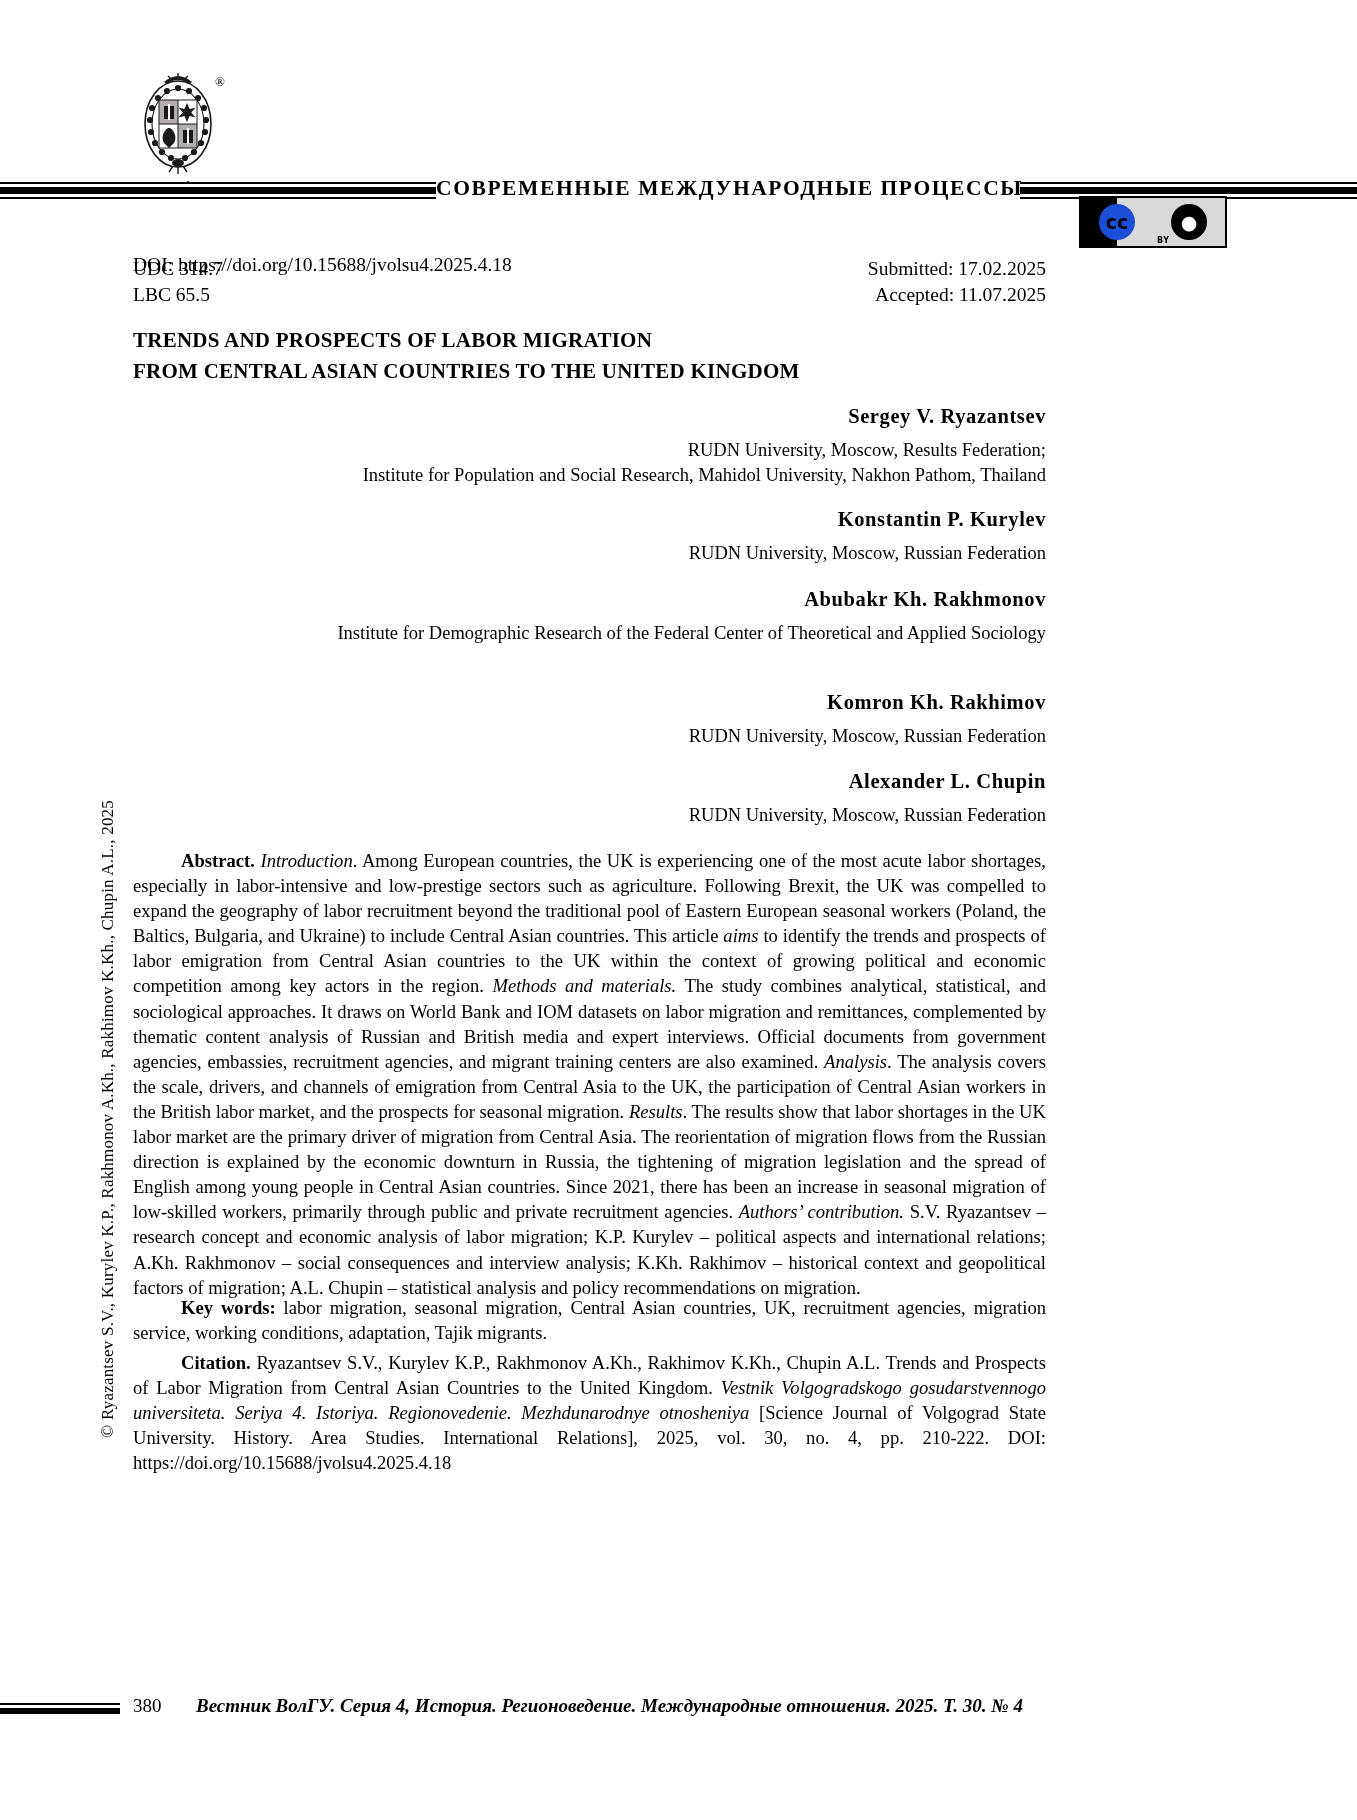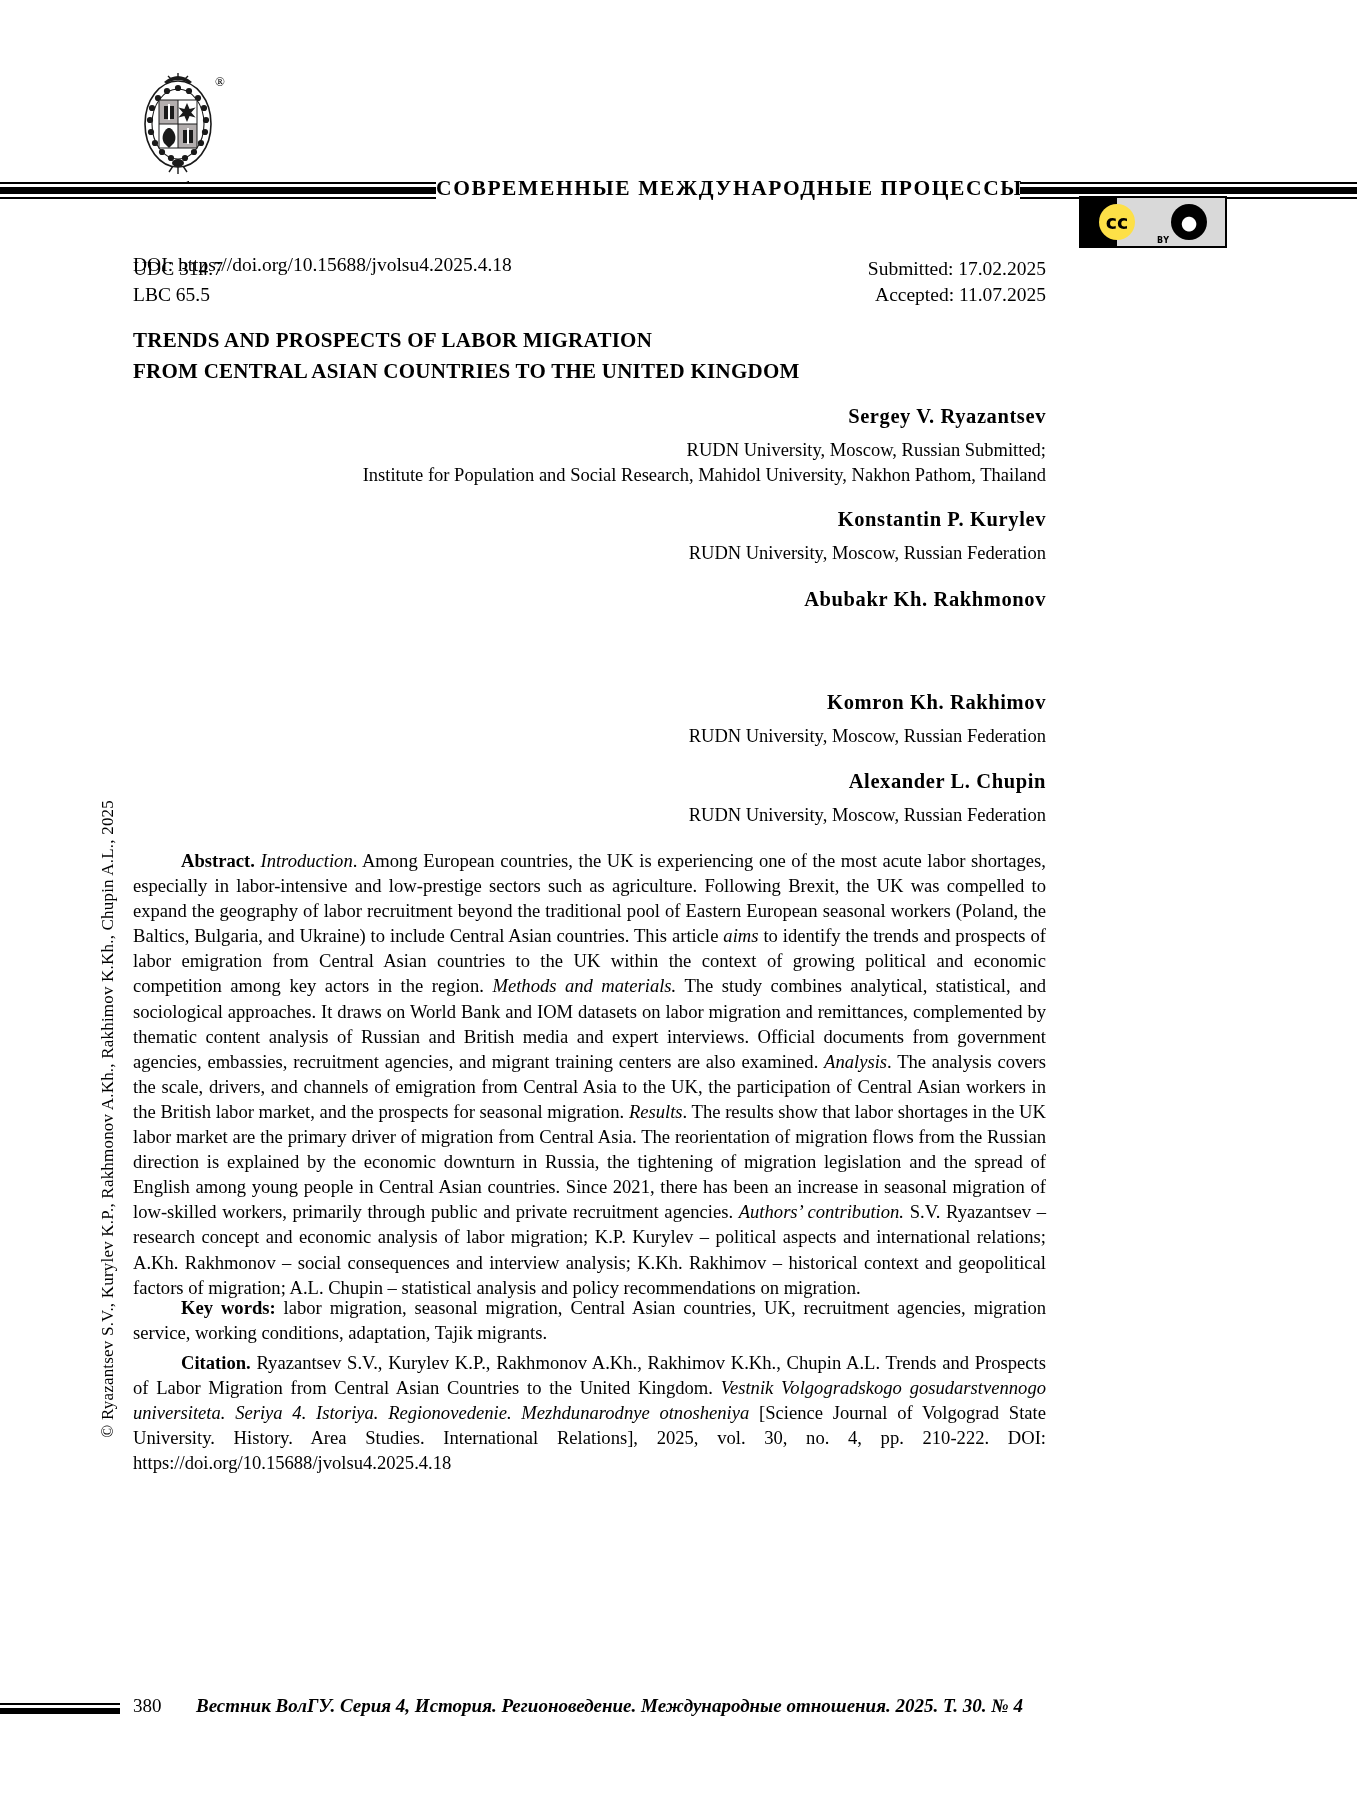--- a/index.html
+++ b/index.html
@@ -315,21 +315,21 @@
       <div class="rule-gap"></div>
       <div class="rule-thick"></div>
       <div class="rule-gap2"></div>
       <div class="rule-thin-bot"></div>
     </div>
   </div>
 
   <div class="cc-badge">
     <div class="cc-half">
       <div class="cc-left-strip"></div>
-      <div class="cc-circ" style="position:relative;z-index:2;background:#fde047;color:#000;">cc</div>
+      <div class="cc-circ" style="position:relative;z-index:2;background:#1d4ed8;color:#000;">cc</div>
     </div>
     <div class="cc-half">
       <div class="cc-circ">●</div>
       <div class="cc-by-label">BY</div>
     </div>
   </div>
 
   <div class="doi-line">DOI: https://doi.org/10.15688/jvolsu4.2025.4.18</div>
 
   <div class="meta-row r1">
@@ -341,31 +341,32 @@
     <span>Accepted: 11.07.2025</span>
   </div>
 
   <div class="title-block">
     <div>TRENDS AND PROSPECTS OF LABOR MIGRATION</div>
     <div>FROM CENTRAL ASIAN COUNTRIES TO THE UNITED KINGDOM</div>
   </div>
 
   <div class="author-block ab1">
     <div class="author-name">Sergey  V.  Ryazantsev</div>
-    <div class="author-aff">RUDN University, Moscow, Russian Submitted;</div>
+    <div class="author-aff">RUDN University, Moscow, Results Federation;</div>
     <div class="author-aff">Institute for Population and Social Research, Mahidol University, Nakhon Pathom, Thailand</div>
   </div>
 
   <div class="author-block ab2">
     <div class="author-name">Konstantin  P.  Kurylev</div>
     <div class="author-aff">RUDN University, Moscow, Russian Federation</div>
   </div>
 
   <div class="author-block ab3">
     <div class="author-name">Abubakr  Kh.  Rakhmonov</div>
+    <div class="author-aff">Institute for Demographic Research of the Federal Center of Theoretical and Applied Sociology</div>
   </div>
 
   <div class="author-block ab4">
     <div class="author-name">Komron  Kh.  Rakhimov</div>
     <div class="author-aff">RUDN University, Moscow, Russian Federation</div>
   </div>
 
   <div class="author-block ab5">
     <div class="author-name">Alexander  L.  Chupin</div>
     <div class="author-aff">RUDN University, Moscow, Russian Federation</div>

